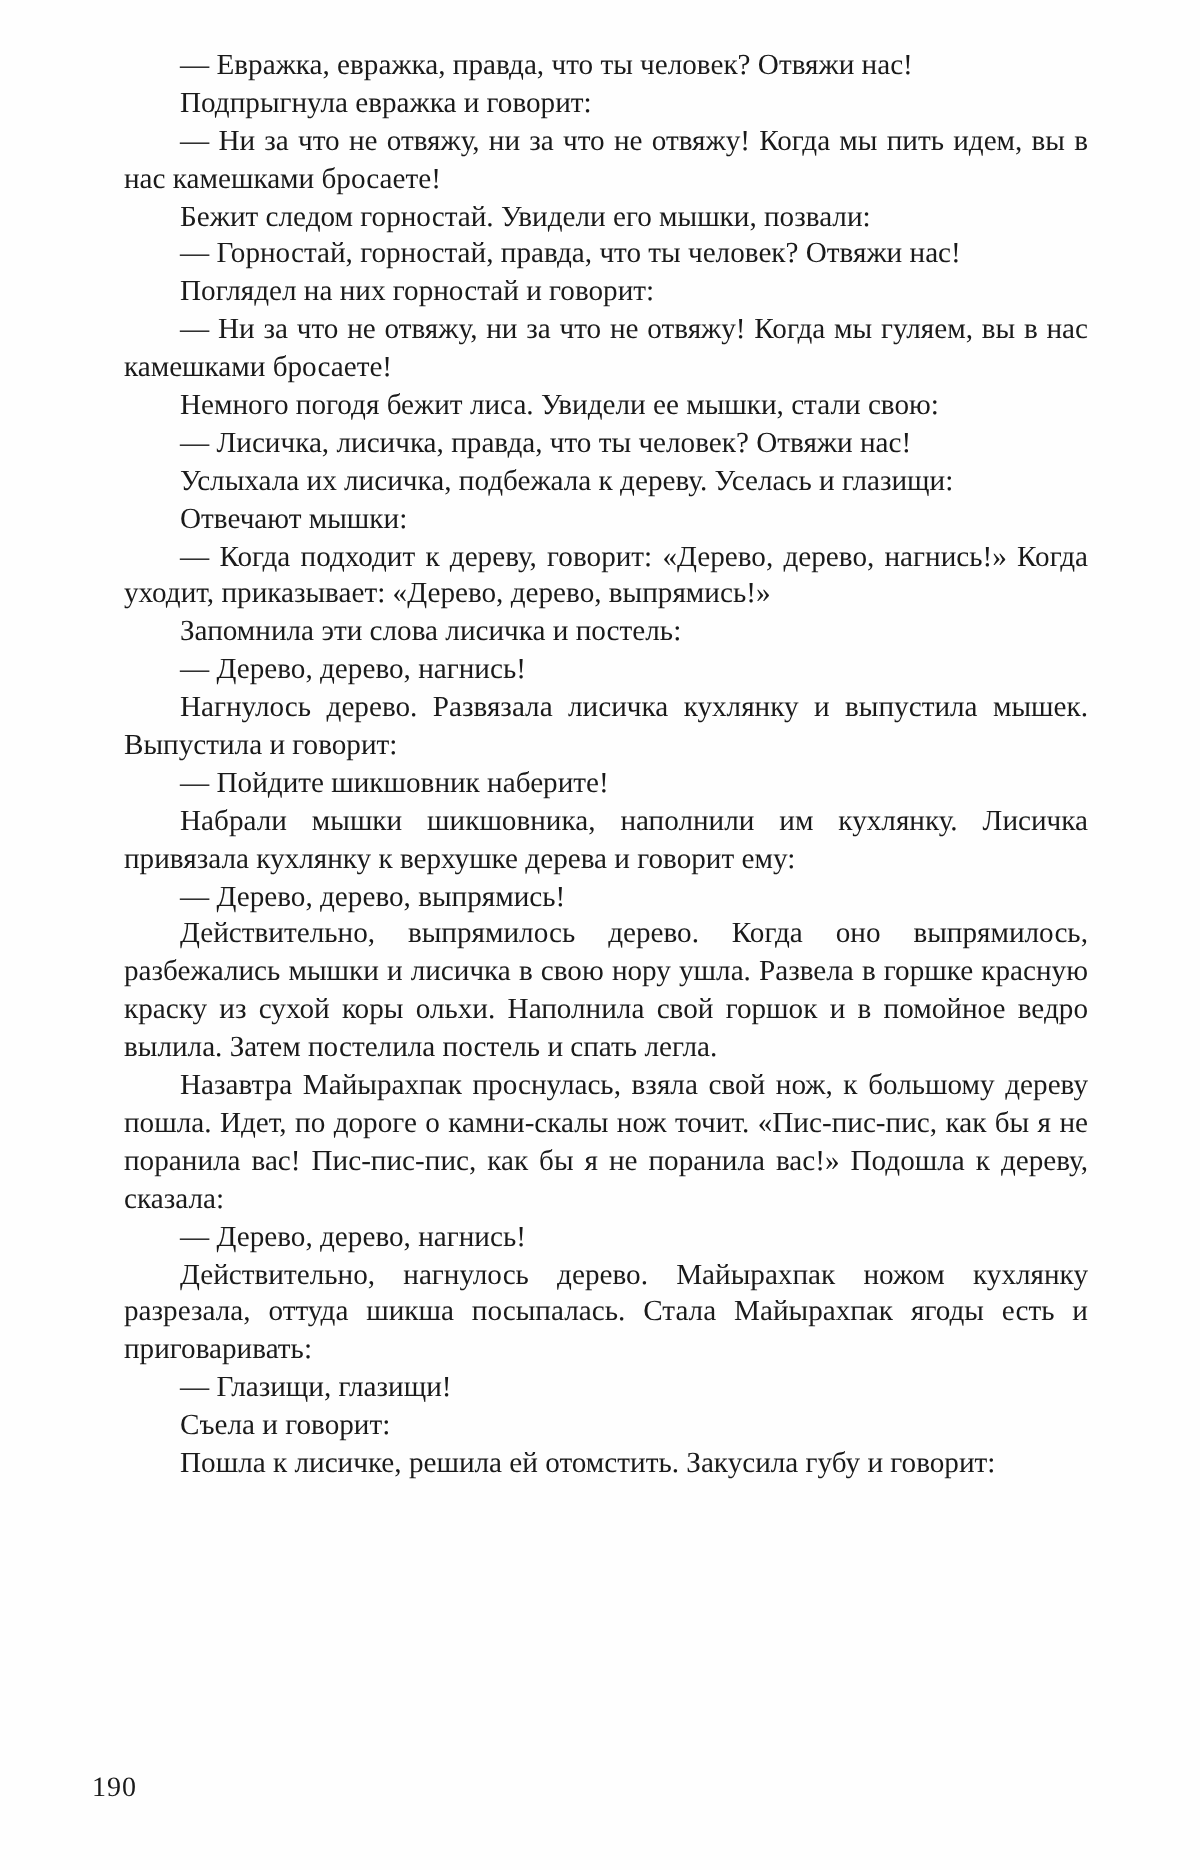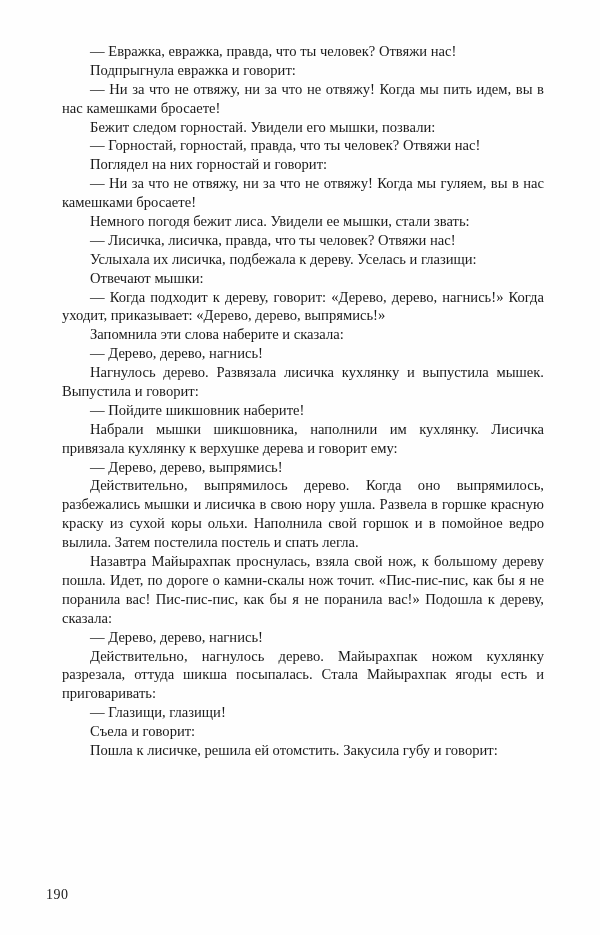--- a/index.html
+++ b/index.html
@@ -12,21 +12,21 @@
     height: 935px;
     font-family: "Liberation Serif", serif;
     color: #1a1a1a;
     -webkit-font-smoothing: antialiased;
   }
   .page {
     position: relative;
     width: 600px;
     height: 935px;
     box-sizing: border-box;
-    padding: 42px 56px 0 62px;
+    padding: 24px 56px 0 62px;
     background: #fefefe;
   }
   .textblock {
     width: 482px;
     font-size: 14.6px;
     line-height: 1.295;
     text-align: justify;
     text-justify: inter-word;
     hyphens: manual;
   }
@@ -54,26 +54,26 @@
 
 <div class="page">
   <div class="textblock">
     <p class="para">— Евражка, евражка, правда, что ты человек?  Отвяжи нас!</p>
     <p class="para">Подпрыгнула евражка и говорит:</p>
     <p class="para">— Ни за что не отвяжу, ни за что не отвяжу! Когда мы пить идем, вы в нас камешками бросаете!</p>
     <p class="para">Бежит следом горностай. Увидели его мышки, позвали:</p>
     <p class="para">— Горностай, горностай, правда, что ты человек? Отвяжи нас!</p>
     <p class="para">Поглядел на них горностай и говорит:</p>
     <p class="para">— Ни за что не отвяжу, ни за что не отвяжу! Когда мы гуляем, вы в нас камешками бросаете!</p>
-    <p class="para">Немного погодя бежит лиса.  Увидели ее мышки,  стали звать:</p>
+    <p class="para">Немного погодя бежит лиса.  Увидели ее мышки,  стали свою:</p>
     <p class="para">— Лисичка, лисичка, правда, что ты человек? Отвяжи нас!</p>
     <p class="para">Услыхала их лисичка, подбежала к дереву. Уселась и глазищи:</p>
     <p class="para">Отвечают мышки:</p>
     <p class="para">— Когда подходит к дереву, говорит:  «Дерево, дерево, нагнись!» Когда уходит, приказывает: «Дерево, дерево, выпрямись!»</p>
-    <p class="para">Запомнила эти слова наберите и сказала:</p>
+    <p class="para">Запомнила эти слова лисичка и постель:</p>
     <p class="para">— Дерево, дерево, нагнись!</p>
     <p class="para">Нагнулось дерево. Развязала лисичка кухлянку и выпустила мышек. Выпустила и говорит:</p>
     <p class="para">— Пойдите шикшовник наберите!</p>
     <p class="para">Набрали мышки шикшовника, наполнили им кухлянку. Лисичка привязала кухлянку к верхушке дерева и говорит ему:</p>
     <p class="para">— Дерево, дерево, выпрямись!</p>
     <p class="para">Действительно, выпрямилось дерево. Когда оно выпрямилось, разбежались мышки и лисичка в свою нору ушла. Развела в горшке красную краску из сухой коры ольхи. Наполнила свой горшок и в помойное ведро вылила.  Затем постелила постель и спать легла.</p>
     <p class="para">Назавтра Майырахпак проснулась, взяла свой нож, к большому дереву пошла. Идет, по дороге о камни-скалы нож точит. «Пис-пис-пис, как бы я не поранила вас! Пис-пис-пис, как бы я не поранила вас!» Подошла к дереву, сказала:</p>
     <p class="para">— Дерево, дерево, нагнись!</p>
     <p class="para">Действительно, нагнулось дерево. Майырахпак ножом кухлянку разрезала, оттуда шикша посыпалась. Стала Майырахпак ягоды есть и приговаривать:</p>
     <p class="para">— Глазищи, глазищи!</p>

